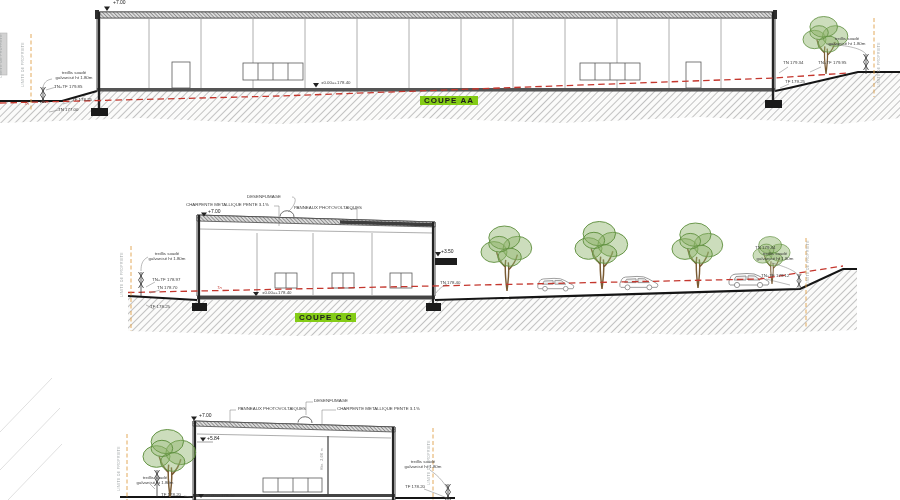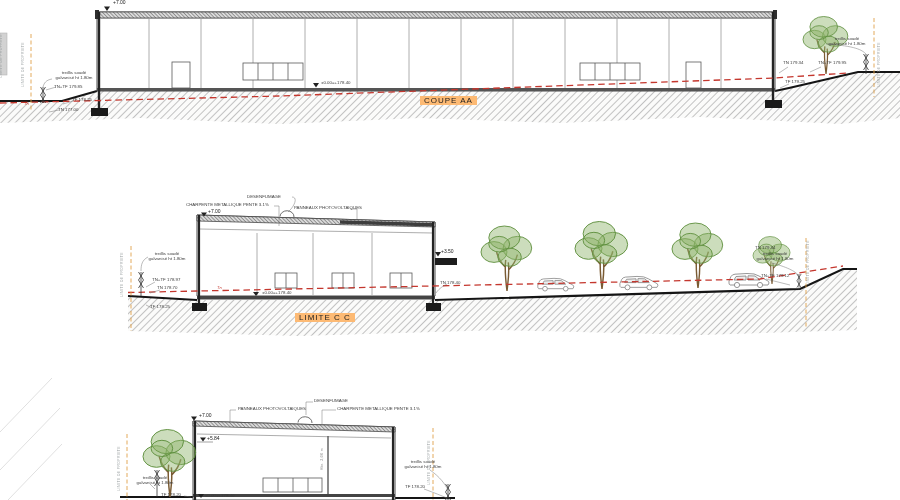--- a/index.html
+++ b/index.html
@@ -3,21 +3,21 @@
 <meta charset="utf-8">
 <style>
   html,body{margin:0;padding:0;background:#ffffff;}
   #stage{position:relative;width:900px;height:500px;background:#fff;overflow:hidden;
          font-family:"Liberation Sans",sans-serif;color:#333;}
   #stage svg{position:absolute;left:0;top:0;}
   .lbl{position:absolute;white-space:nowrap;line-height:1.15;}
   .sm{font-size:4.4px;color:#3d3d3d;}
   .multi{white-space:pre-line;text-align:center;}
   .lvl{font-size:5px;color:#222;}
-  .ttl{font-size:8px;color:#1d1d1d;letter-spacing:1px;background:#fdba74;padding:0 4px;}
+  .ttl{font-size:8px;color:#1d1d1d;letter-spacing:1px;background:#84cc16;padding:0 4px;font-weight:bold;}
   .vt{writing-mode:vertical-rl;transform:rotate(180deg);font-size:3.4px;color:#9aa0a2;
       letter-spacing:.4px;line-height:1;}
   .redtxt{font-size:4px;color:#c4372e;font-style:italic;}
   .graytxt{color:#8b8b8b;}
 </style>
 </head>
 <body>
 
 <div id="stage">
 
@@ -248,21 +248,21 @@
 <div class="lbl lvl" style="left:441px;top:249px">+3.50</div>
 <div class="lbl vt" style="left:121px;top:252px">LIMITE DE PROPRIETE</div>
 <div class="lbl sm multi" style="left:144px;top:251px;width:46px">treillis soudé
 galvanisé ht 1.80m</div>
 <div class="lbl sm" style="left:152px;top:277px">TN+TF 178.97</div>
 <div class="lbl sm" style="left:157px;top:285px">TN 178.70</div>
 <div class="lbl sm" style="left:150px;top:304px">TF 178.25</div>
 <div class="lbl sm" style="left:262px;top:290px">±0.00=+178.40</div>
 <div class="lbl redtxt" style="left:217px;top:286px">Tn</div>
 <div class="lbl sm" style="left:440px;top:280px">TN 178.40</div>
-<div class="lbl ttl" style="left:295px;top:313px">LIMITE C C</div>
+<div class="lbl ttl" style="left:295px;top:313px">COUPE C C</div>
 <div class="lbl sm" style="left:755px;top:245px">TN 179.34</div>
 <div class="lbl sm multi" style="left:752px;top:251px;width:46px">treillis soudé
 galvanisé ht 1.80m</div>
 <div class="lbl sm" style="left:761px;top:273px">TN+TF 179.12</div>
 <div class="lbl vt" style="left:807px;top:240px">LIMITE DE PROPRIETE</div>
 
 <div class="lbl sm" style="left:238px;top:406px">PANNEAUX PHOTOVOLTAIQUES</div>
 <div class="lbl sm" style="left:314px;top:398px">DESENFUMAGE</div>
 <div class="lbl sm" style="left:337px;top:406px">CHARPENTE METALLIQUE PENTE 3.1%</div>
 <div class="lbl lvl" style="left:199px;top:413px">+7.00</div>

